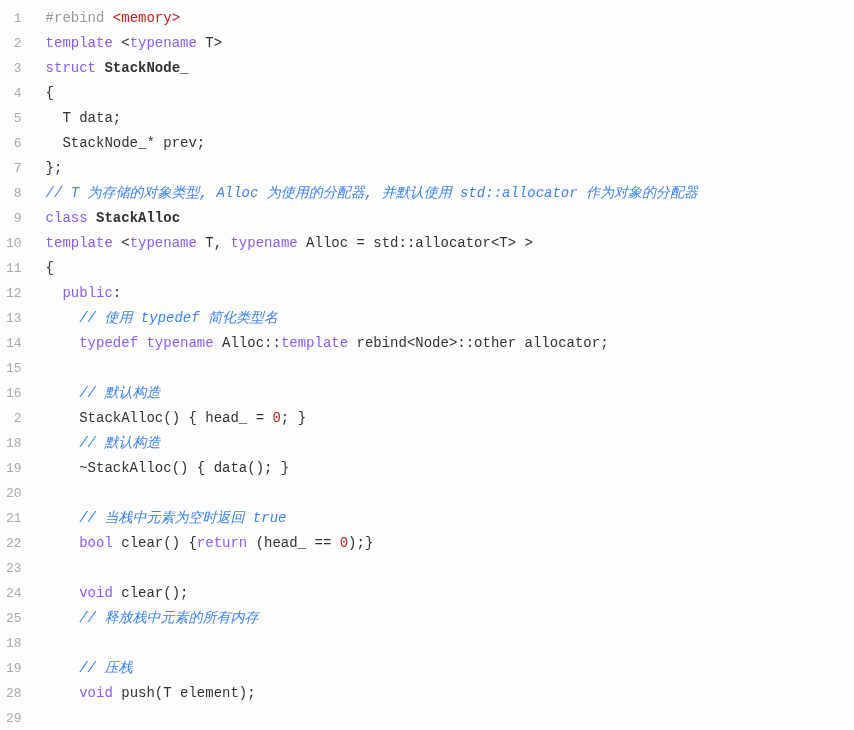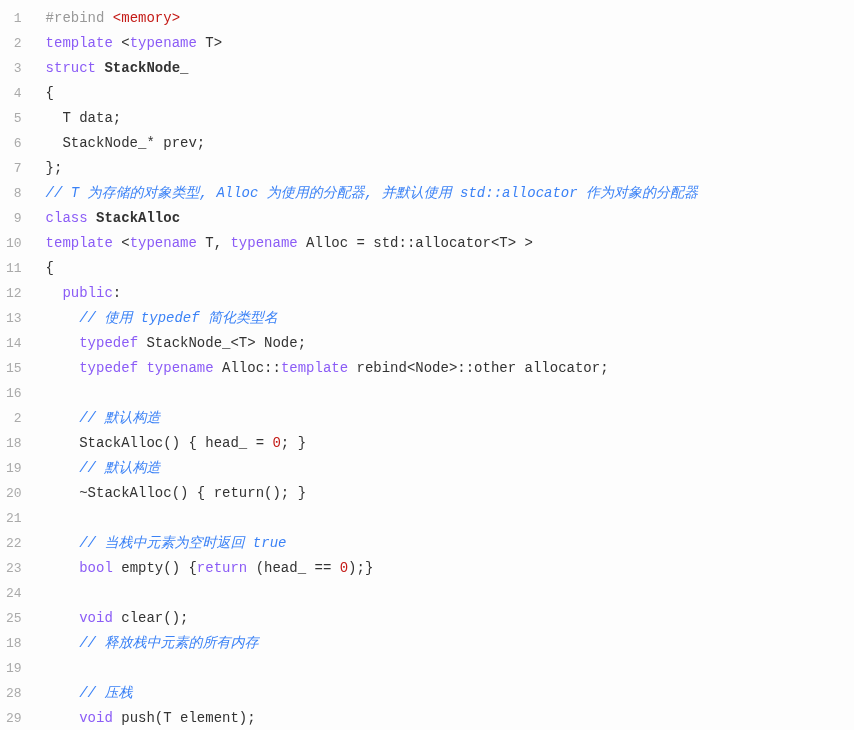--- a/index.html
+++ b/index.html
@@ -87,30 +87,29 @@
       <div class="line"><span>{</span></div>
       <div class="line"><span>  T data;</span></div>
       <div class="line"><span>  StackNode_* prev;</span></div>
       <div class="line"><span>};</span></div>
       <div class="line"><span class="tok-comment">// T 为存储的对象类型, Alloc 为使用的分配器, 并默认使用 std::allocator 作为对象的分配器</span></div>
       <div class="line"><span class="tok-keyword">class</span><span> </span><span class="tok-ident">StackAlloc</span></div>
       <div class="line"><span class="tok-keyword">template</span><span> &lt;</span><span class="tok-keyword">typename</span><span> T, </span><span class="tok-keyword">typename</span><span> Alloc = std::allocator&lt;T&gt; &gt;</span></div>
       <div class="line"><span>{</span></div>
       <div class="line"><span>  </span><span class="tok-keyword">public</span><span>:</span></div>
       <div class="line"><span>    </span><span class="tok-comment">// 使用 typedef 简化类型名</span></div>
-      <div class="line"><span>    </span><span class="tok-keyword">typedef</span><span> StackNode_&lt;T&gt; Node;</span></div>
       <div class="line"><span>    </span><span class="tok-keyword">typedef</span><span> </span><span class="tok-keyword">typename</span><span> Alloc::</span><span class="tok-keyword">template</span><span> rebind&lt;Node&gt;::other allocator;</span></div>
       <div class="line"><span></span></div>
       <div class="line"><span>    </span><span class="tok-comment">// 默认构造</span></div>
       <div class="line"><span>    StackAlloc() { head_ = </span><span class="tok-number">0</span><span>; }</span></div>
       <div class="line"><span>    </span><span class="tok-comment">// 默认构造</span></div>
-      <div class="line"><span>    ~StackAlloc() { return(); }</span></div>
+      <div class="line"><span>    ~StackAlloc() { data(); }</span></div>
       <div class="line"><span></span></div>
       <div class="line"><span>    </span><span class="tok-comment">// 当栈中元素为空时返回 true</span></div>
-      <div class="line"><span>    </span><span class="tok-keyword">bool</span><span> empty() {</span><span class="tok-keyword">return</span><span> (head_ == </span><span class="tok-number">0</span><span>);}</span></div>
+      <div class="line"><span>    </span><span class="tok-keyword">bool</span><span> clear() {</span><span class="tok-keyword">return</span><span> (head_ == </span><span class="tok-number">0</span><span>);}</span></div>
       <div class="line"><span></span></div>
       <div class="line"><span>    </span><span class="tok-keyword">void</span><span> clear();</span></div>
       <div class="line"><span>    </span><span class="tok-comment">// 释放栈中元素的所有内存</span></div>
       <div class="line"><span></span></div>
       <div class="line"><span>    </span><span class="tok-comment">// 压栈</span></div>
       <div class="line"><span>    </span><span class="tok-keyword">void</span><span> push(T element);</span></div>
     </div>
 </div>
 
 </body></html>

